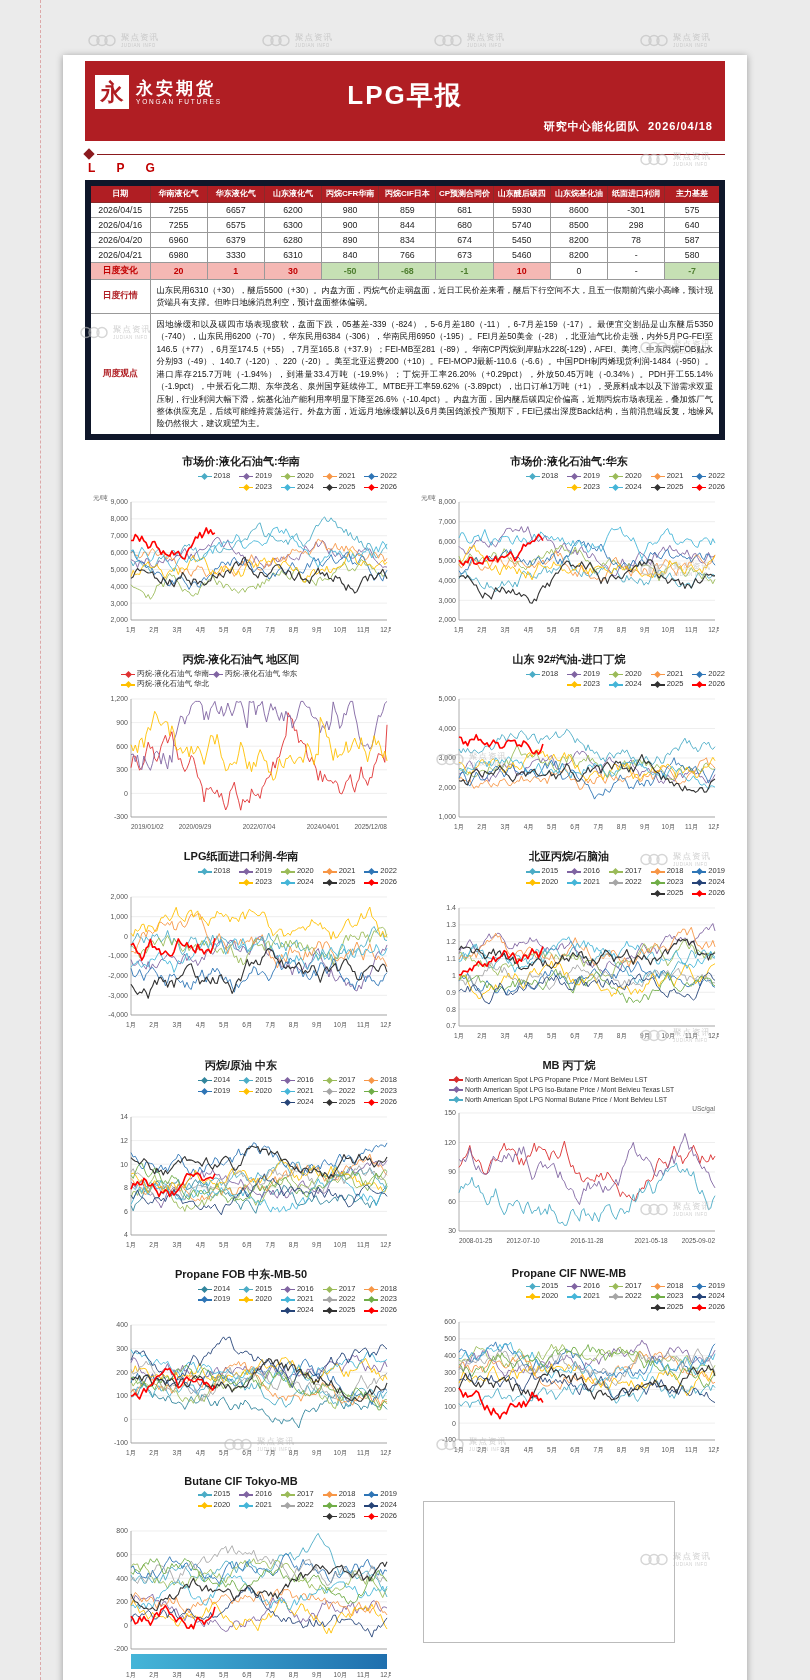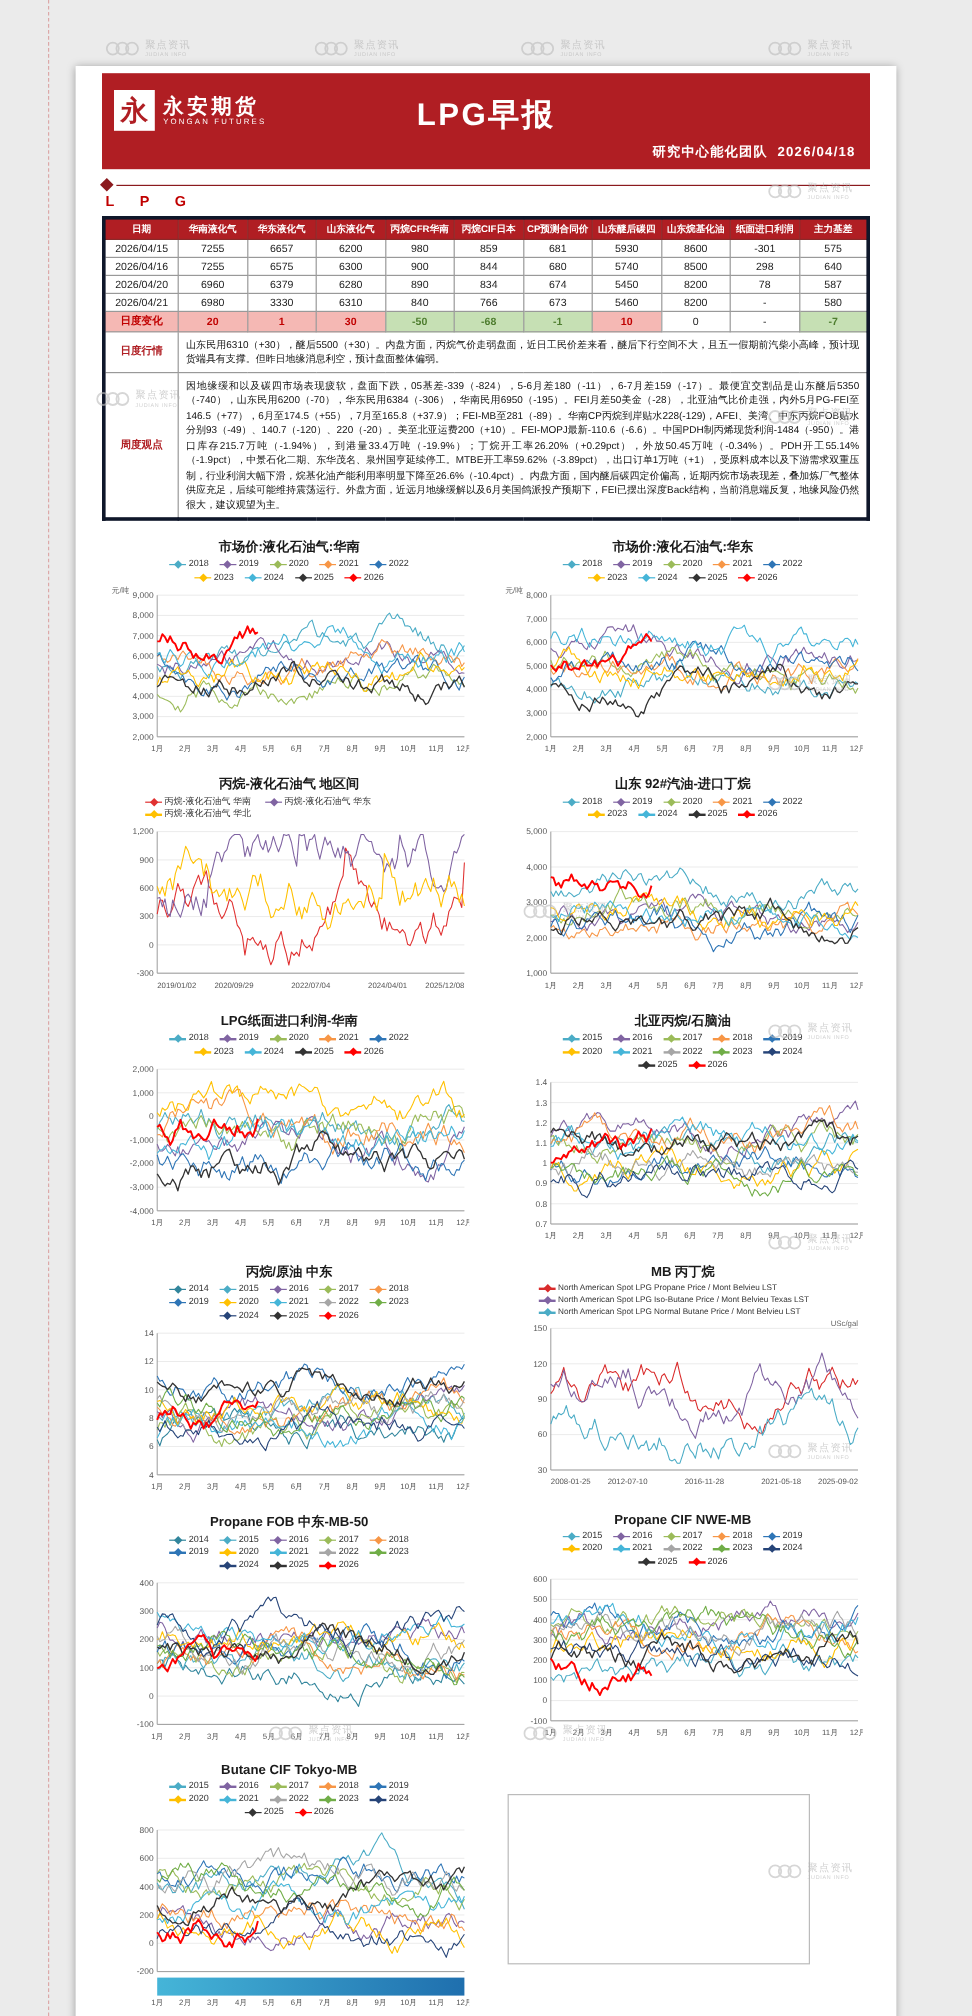--- a/index.html
+++ b/index.html
@@ -16,35 +16,35 @@
   .logo-cn{font-size:17px;font-weight:bold;letter-spacing:3px;line-height:1.15;}
   .logo-en{font-size:6.5px;letter-spacing:1.8px;}
   .banner-title{text-align:center;font-size:26px;font-weight:bold;padding-top:17px;letter-spacing:2px;}
   .banner-sub{position:absolute;right:12px;bottom:7px;font-size:11px;font-weight:bold;letter-spacing:1px;}
   
   .section-row{display:flex;align-items:center;margin:9px 0 3px;}
   .diamond{width:8px;height:8px;background:#8b1a1e;transform:rotate(45deg);margin-right:4px;flex:none;}
   .rule{flex:1;border-top:1px solid #8b1a1e;}
   .lpg-label{color:#c00000;font-weight:bold;font-size:12px;letter-spacing:9px;margin:1px 0 5px 3px;}
   
-  table.data-table{width:100%;border-collapse:collapse;table-layout:fixed;border:3px solid #0f172a;}
+  table.data-table{width:100%;border-collapse:collapse;table-layout:fixed;border:6px solid #0f172a;}
   .data-table th{background:#b01e23;color:#fff;font-size:8px;font-weight:bold;padding:3px 1px;
                  border:1px solid #8a2a2a;line-height:1.25;}
   .data-table td{border:1px solid #999;text-align:center;padding:2px 1px;font-size:8.8px;color:#1c1c1c;}
   td.chg.up{background:#f5b8b4;color:#c00000;font-weight:bold;}
   td.chg.down{background:#c6e0b4;color:#4e7d2f;font-weight:bold;}
   td.chg.flat{background:#fff;color:#1c1c1c;}
   td.rowlabel{color:#b02025;font-weight:bold;font-size:8.8px;background:#fff;}
   td.textcell{text-align:justify;font-size:8.3px;line-height:1.5;padding:4px 6px;color:#111;}
   
   .charts-grid{display:grid;grid-template-columns:1fr 1fr;column-gap:16px;row-gap:12px;margin-top:14px;}
   .chart-card{display:flex;flex-direction:column;align-items:center;}
   .chart-title{font-size:11px;font-weight:bold;color:#1a1a1a;margin-bottom:2px;text-align:center;}
-  .legend-row{display:flex;justify-content:center;gap:9px;font-size:7.5px;color:#333;line-height:1.45;align-items:center;width:100%;}
-  .legend-row.left{justify-content:flex-start;padding-left:36px;box-sizing:border-box;gap:12px;}
+  .legend-row{display:flex;justify-content:flex-end;gap:9px;font-size:7.5px;color:#333;line-height:1.45;align-items:center;width:100%;}
+  .legend-row.left{justify-content:flex-start;padding-left:36px;box-sizing:border-box;gap:0;}
   .legend-row.small{font-size:6.8px;gap:6px;}
   .legend-item{display:flex;align-items:center;gap:2px;white-space:nowrap;}
   .lg-marker{position:relative;width:14px;height:7px;display:inline-block;flex:none;}
   .lg-marker::before{content:"";position:absolute;left:0;top:3px;width:14px;height:1.5px;background:var(--c);}
   .lg-marker::after{content:"";position:absolute;left:4.5px;top:1px;width:5px;height:5px;background:var(--c);transform:rotate(45deg);}
   svg.plot{display:block;margin-top:1px;}
   .empty-panel{width:250px;height:140px;border:1px solid #bbb;background:#fff;justify-self:start;align-self:start;margin-top:26px;margin-left:10px;}
   
   .wm{position:absolute;display:flex;align-items:center;gap:3px;opacity:.62;pointer-events:none;z-index:9;}
   .wm-txt{display:flex;flex-direction:column;line-height:1.15;color:#b3b3b3;}

